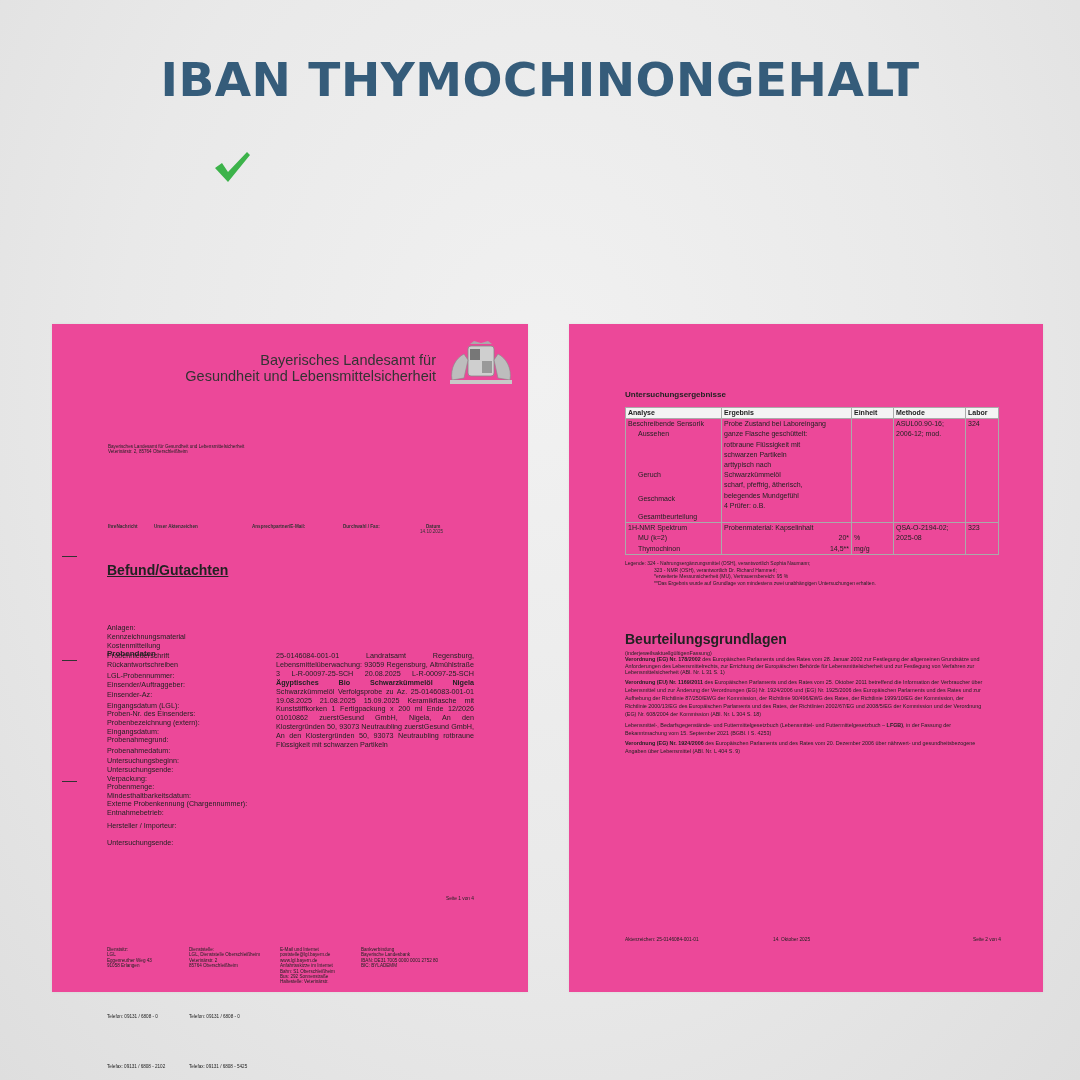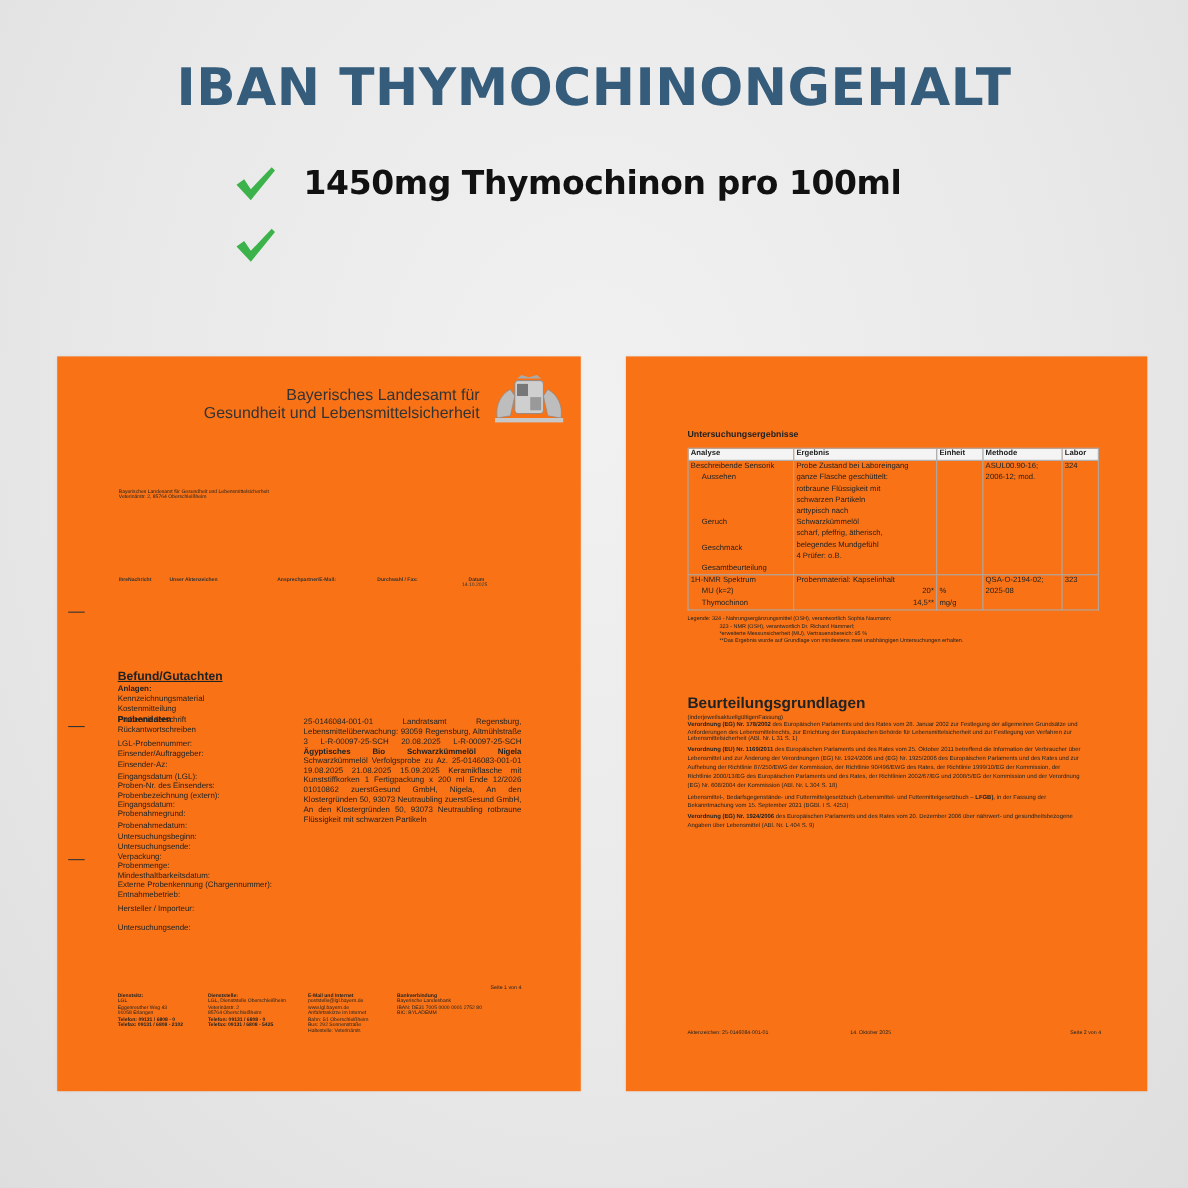--- a/index.html
+++ b/index.html
@@ -15,39 +15,39 @@
     font-size: 47px; letter-spacing: 0.5px; color: #355c7a;
   }
   .bullets { position: absolute; left: 212px; top: 138px; }
   .bullet { display: flex; align-items: center; height: 56px; }
   .bullet svg { width: 40px; height: 40px; margin-right: 24px; }
   .bullet span {
     font-family: "DejaVu Sans", sans-serif; font-weight: bold;
     font-size: 30px; color: #111; letter-spacing: -0.4px;
   }
   .page {
-    position: absolute; top: 324px; height: 668px; background: #f97316;
+    position: absolute; top: 324px; height: 668px; background: #ec4899;
     box-shadow: 0 0 3px rgba(0,0,0,0.06);
     color: #222; font-family: "Liberation Sans", sans-serif;
   }
   #page1 { left: 52px; width: 476px; }
   #page2 { left: 557px; width: 474px; margin-left: 12px; }
   .abs { position: absolute; }
   .tiny { font-size: 4.6px; line-height: 5.4px; }
   .small { font-size: 7.2px; line-height: 9.2px; }
-  .b { font-weight: bold; }
+  .b { font-weight: normal; margin-top: 45px; }
 
   
   .auth { right: 92px; top: 28px; text-align: right; font-size: 14.5px; line-height: 16px; color: #333; }
   .crest { right: 12px; top: 16px; width: 70px; height: 46px; }
   .sender { left: 56px; top: 120px; }
   .refrow { top: 200px; left: 56px; width: 340px; height: 14px; }
   .refrow span { position: absolute; font-weight: bold; font-size: 4.6px; color: #333; }
   .dash { position: absolute; left: 10px; width: 15px; height: 1px; background: #333; }
-  .sec-title { font-size: 11px; font-weight: bold; text-decoration: underline; margin-top: 47px; }
+  .sec-title { font-size: 14px; font-weight: bold; text-decoration: underline; }
   .labels { left: 55px; top: 348px; width: 210px; }
   .labels div { font-size: 7.2px; line-height: 8.6px; }
   .labels .gap { margin-top: 2px; }
   .valtext { left: 224px; top: 328px; width: 198px; font-size: 7.2px; line-height: 8.9px; text-align: justify; }
   .footer1 { top: 578px; left: 55px; width: 400px; }
   .fcol { position: absolute; top: 0; font-size: 4.6px; line-height: 5.4px; }
 
   
   .res-title { left: 56px; top: 66px; font-size: 8px; font-weight: bold; }
   table.res { position: absolute; left: 56px; top: 83px; width: 374px; border-collapse: collapse; font-size: 7px; }
@@ -62,26 +62,20 @@
   .grund p { font-size: 5.4px; line-height: 6.4px; margin-bottom: 2px; }
   .grund p.lh { line-height: 8.2px; }
   .footer2 { top: 613px; left: 56px; width: 400px; font-size: 4.8px; }
 </style>
 </head>
 <body>
 
 <div class="headline">IBAN THYMOCHINONGEHALT</div>
 
 <div class="bullets">
-  <div class="bullet">
-    <svg viewBox="0 0 40 40">
-        <path d="M3 22 L10 17 L16 26 L35 6 L38 9 L16 36 Z" fill="#3cb34a"></path>
-      </svg>
-    <span>1450mg Thymochinon pro 100ml</span>
-  </div>
   <div class="bullet">
     <svg viewBox="0 0 40 40">
         <path d="M3 22 L10 17 L16 26 L35 6 L38 9 L16 36 Z" fill="#3cb34a"></path>
       </svg>
   </div>
 </div>
 
 <div class="page" id="page1">
   <div class="abs auth">
     <div>Bayerisches Landesamt für</div>

